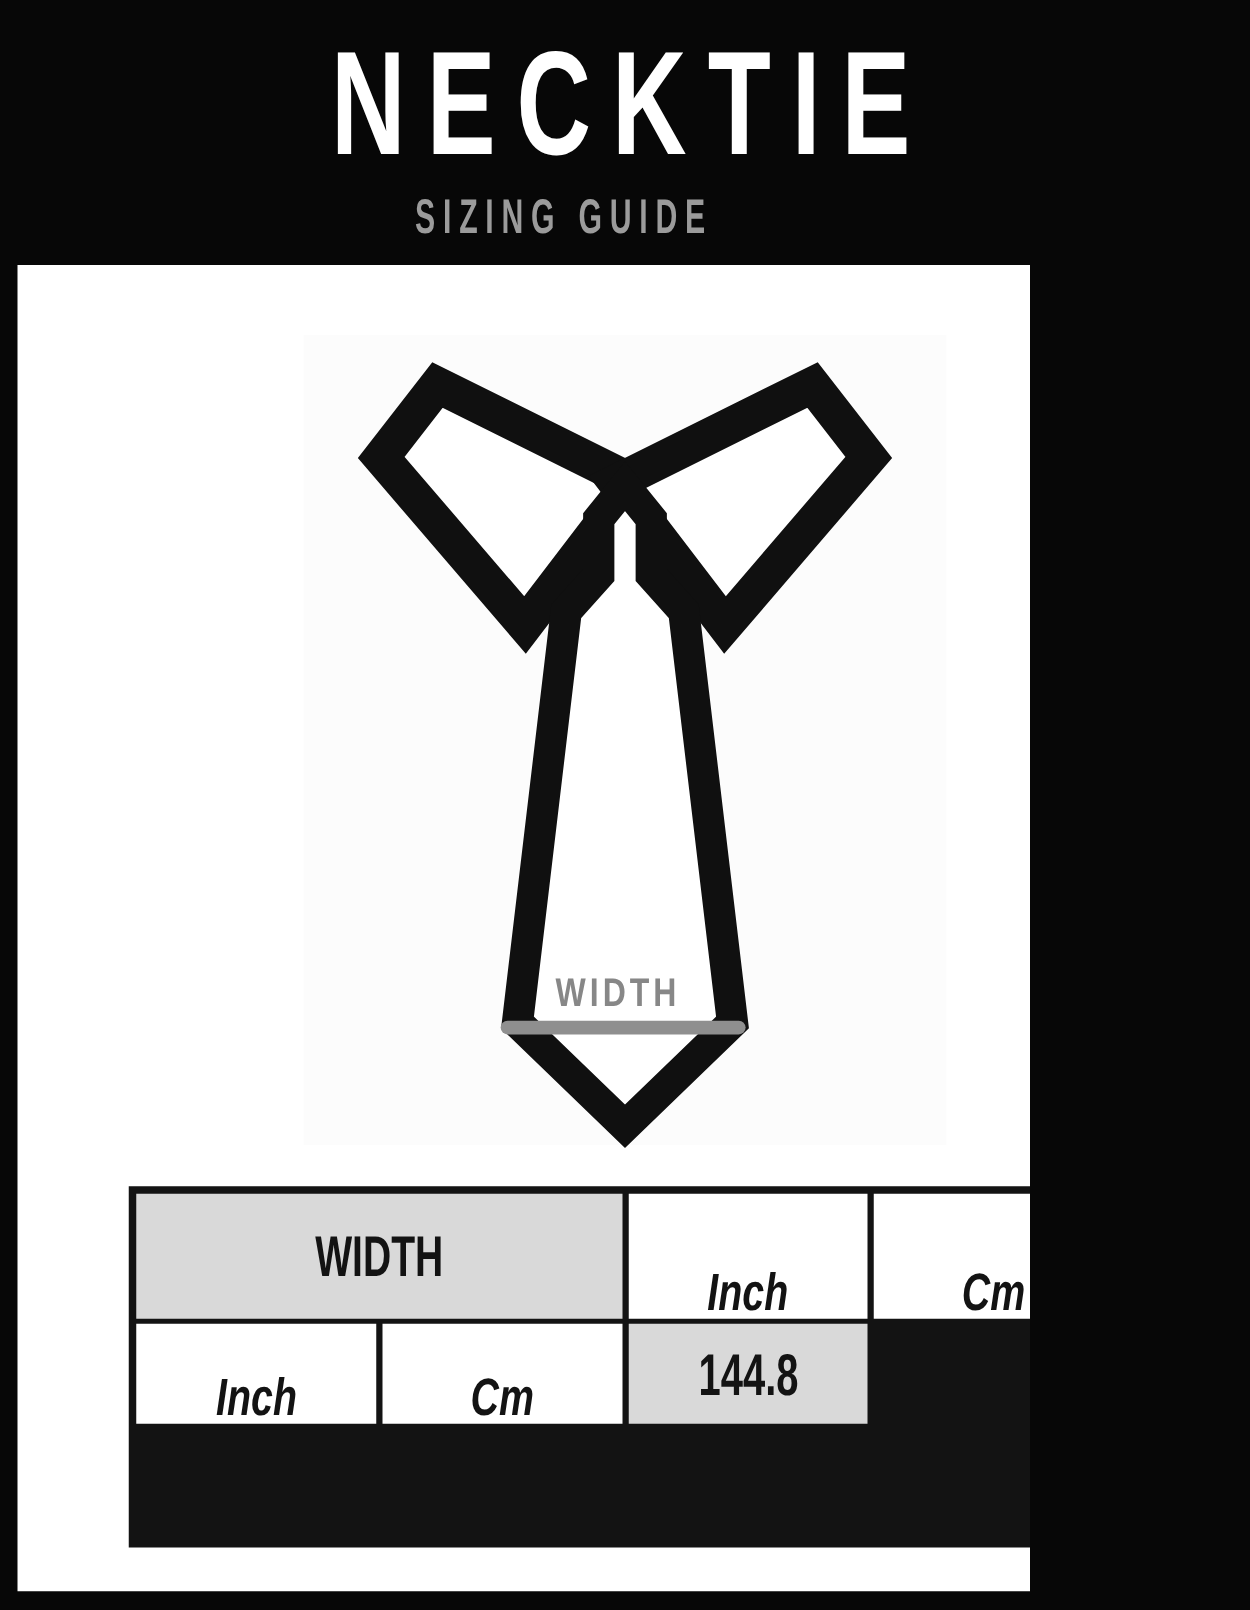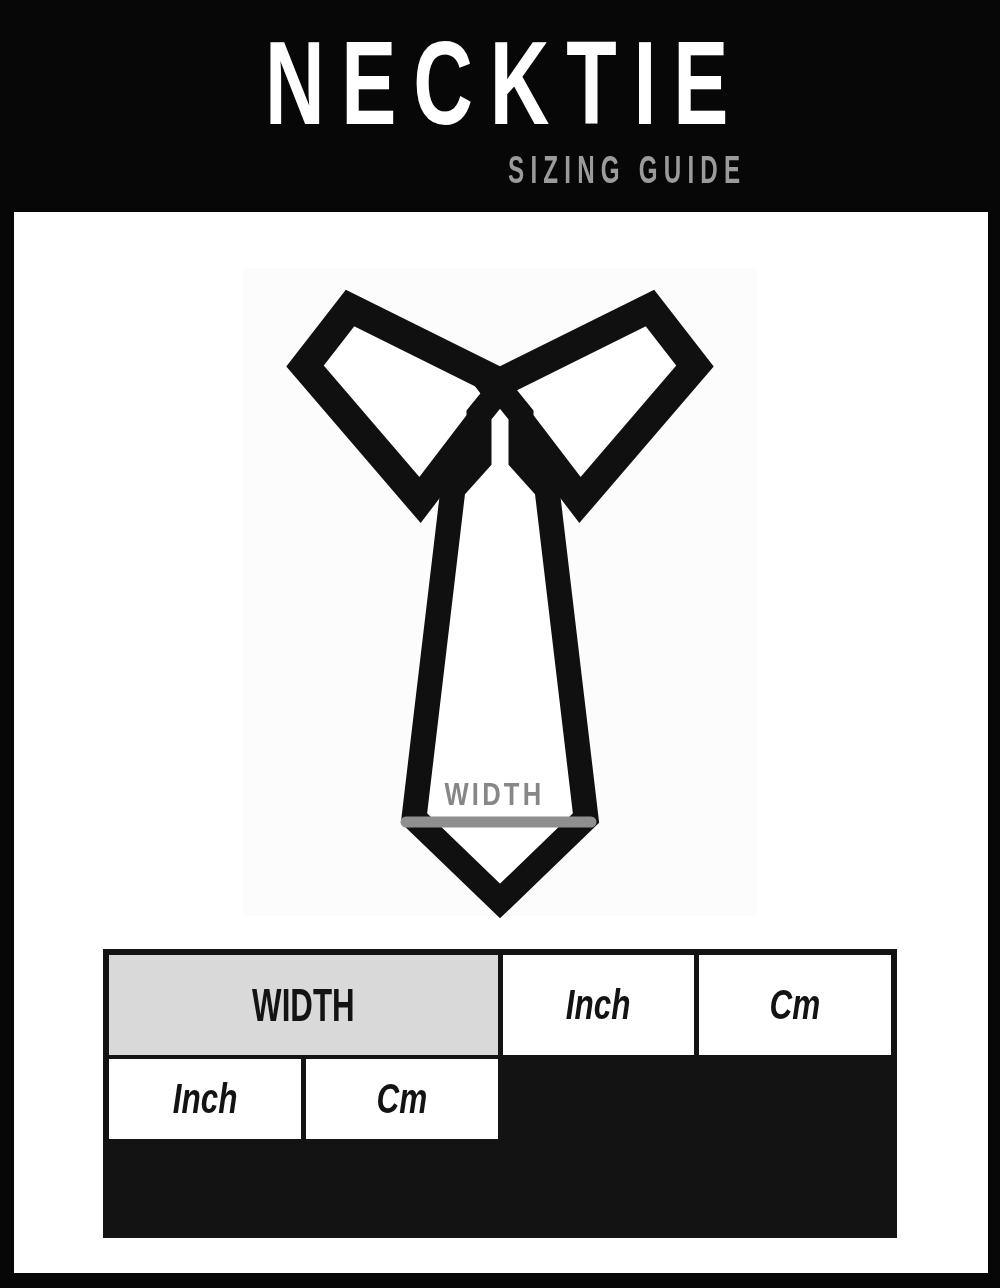--- a/index.html
+++ b/index.html
@@ -1,36 +1,36 @@
 <!DOCTYPE html>
 <html><head>
 <meta charset="utf-8">
 <style>
   html,body{margin:0;padding:0;background:#070707;}
   #app{
     position:relative;
-    width:1000px;height:1288px;
+    width:824px;height:1288px;
     background:#070707;
     overflow:hidden;
     font-family:"Liberation Sans","DejaVu Sans",sans-serif;
   }
   
   .title-row{
     position:absolute;top:40px;left:0;width:1000px;height:85px;
     display:flex;align-items:center;justify-content:center;
   }
   .title-text{
     font-size:118px;font-weight:bold;color:#ffffff;
     letter-spacing:24px;white-space:nowrap;line-height:1;
     transform:scaleX(0.70);transform-origin:50% 50%;
     margin-left:10px;
   }
   .subtitle-row{
     position:absolute;top:154px;right:254px;height:30px;
-    display:flex;align-items:center;justify-content:flex-end;
+    display:flex;justify-content:flex-end;
   }
   .subtitle-text{
     font-size:39px;font-weight:bold;color:#9b9b9b;
     letter-spacing:10px;white-space:nowrap;line-height:1;
     transform:scaleX(0.62);transform-origin:100% 50%;
   }
   
   .panel{
     position:absolute;left:14px;top:212px;width:974px;height:1061px;
     background:#ffffff;
@@ -58,21 +58,21 @@
     grid-template-columns:repeat(4,1fr);
     grid-template-rows:100px 80px 88px;
     column-gap:5px;row-gap:4px;
     padding:6px;
   }
   .cell{
     display:flex;align-items:center;justify-content:center;
     overflow:hidden;
   }
   .cell--gray{background:#d9d9d9;}
-  .cell--white{background:#ffffff;}
+  .cell--white{background:#ffffff;align-items:flex-end;}
   .cell--span2{grid-column:span 2;}
   .cell-label{
     font-size:46px;font-weight:bold;color:#131313;line-height:1;
     white-space:nowrap;transform:scaleX(0.68);transform-origin:50% 50%;
   }
   .cell-unit{
     font-size:42px;font-style:italic;font-weight:600;color:#131313;line-height:1;
     white-space:nowrap;transform:scaleX(0.75);transform-origin:50% 50%;
   }
   .cell-value{
@@ -121,15 +121,18 @@
     <div class="cell cell--white">
       <span class="cell-unit">Cm</span>
     </div>
     <div class="cell cell--white">
       <span class="cell-unit">Inch</span>
     </div>
     <div class="cell cell--white">
       <span class="cell-unit">Cm</span>
     </div>
 
+    <div class="cell cell--gray">
+      <span class="cell-value">144.8</span>
+    </div>
   </div>
 
 </div>
 
 </body></html>

